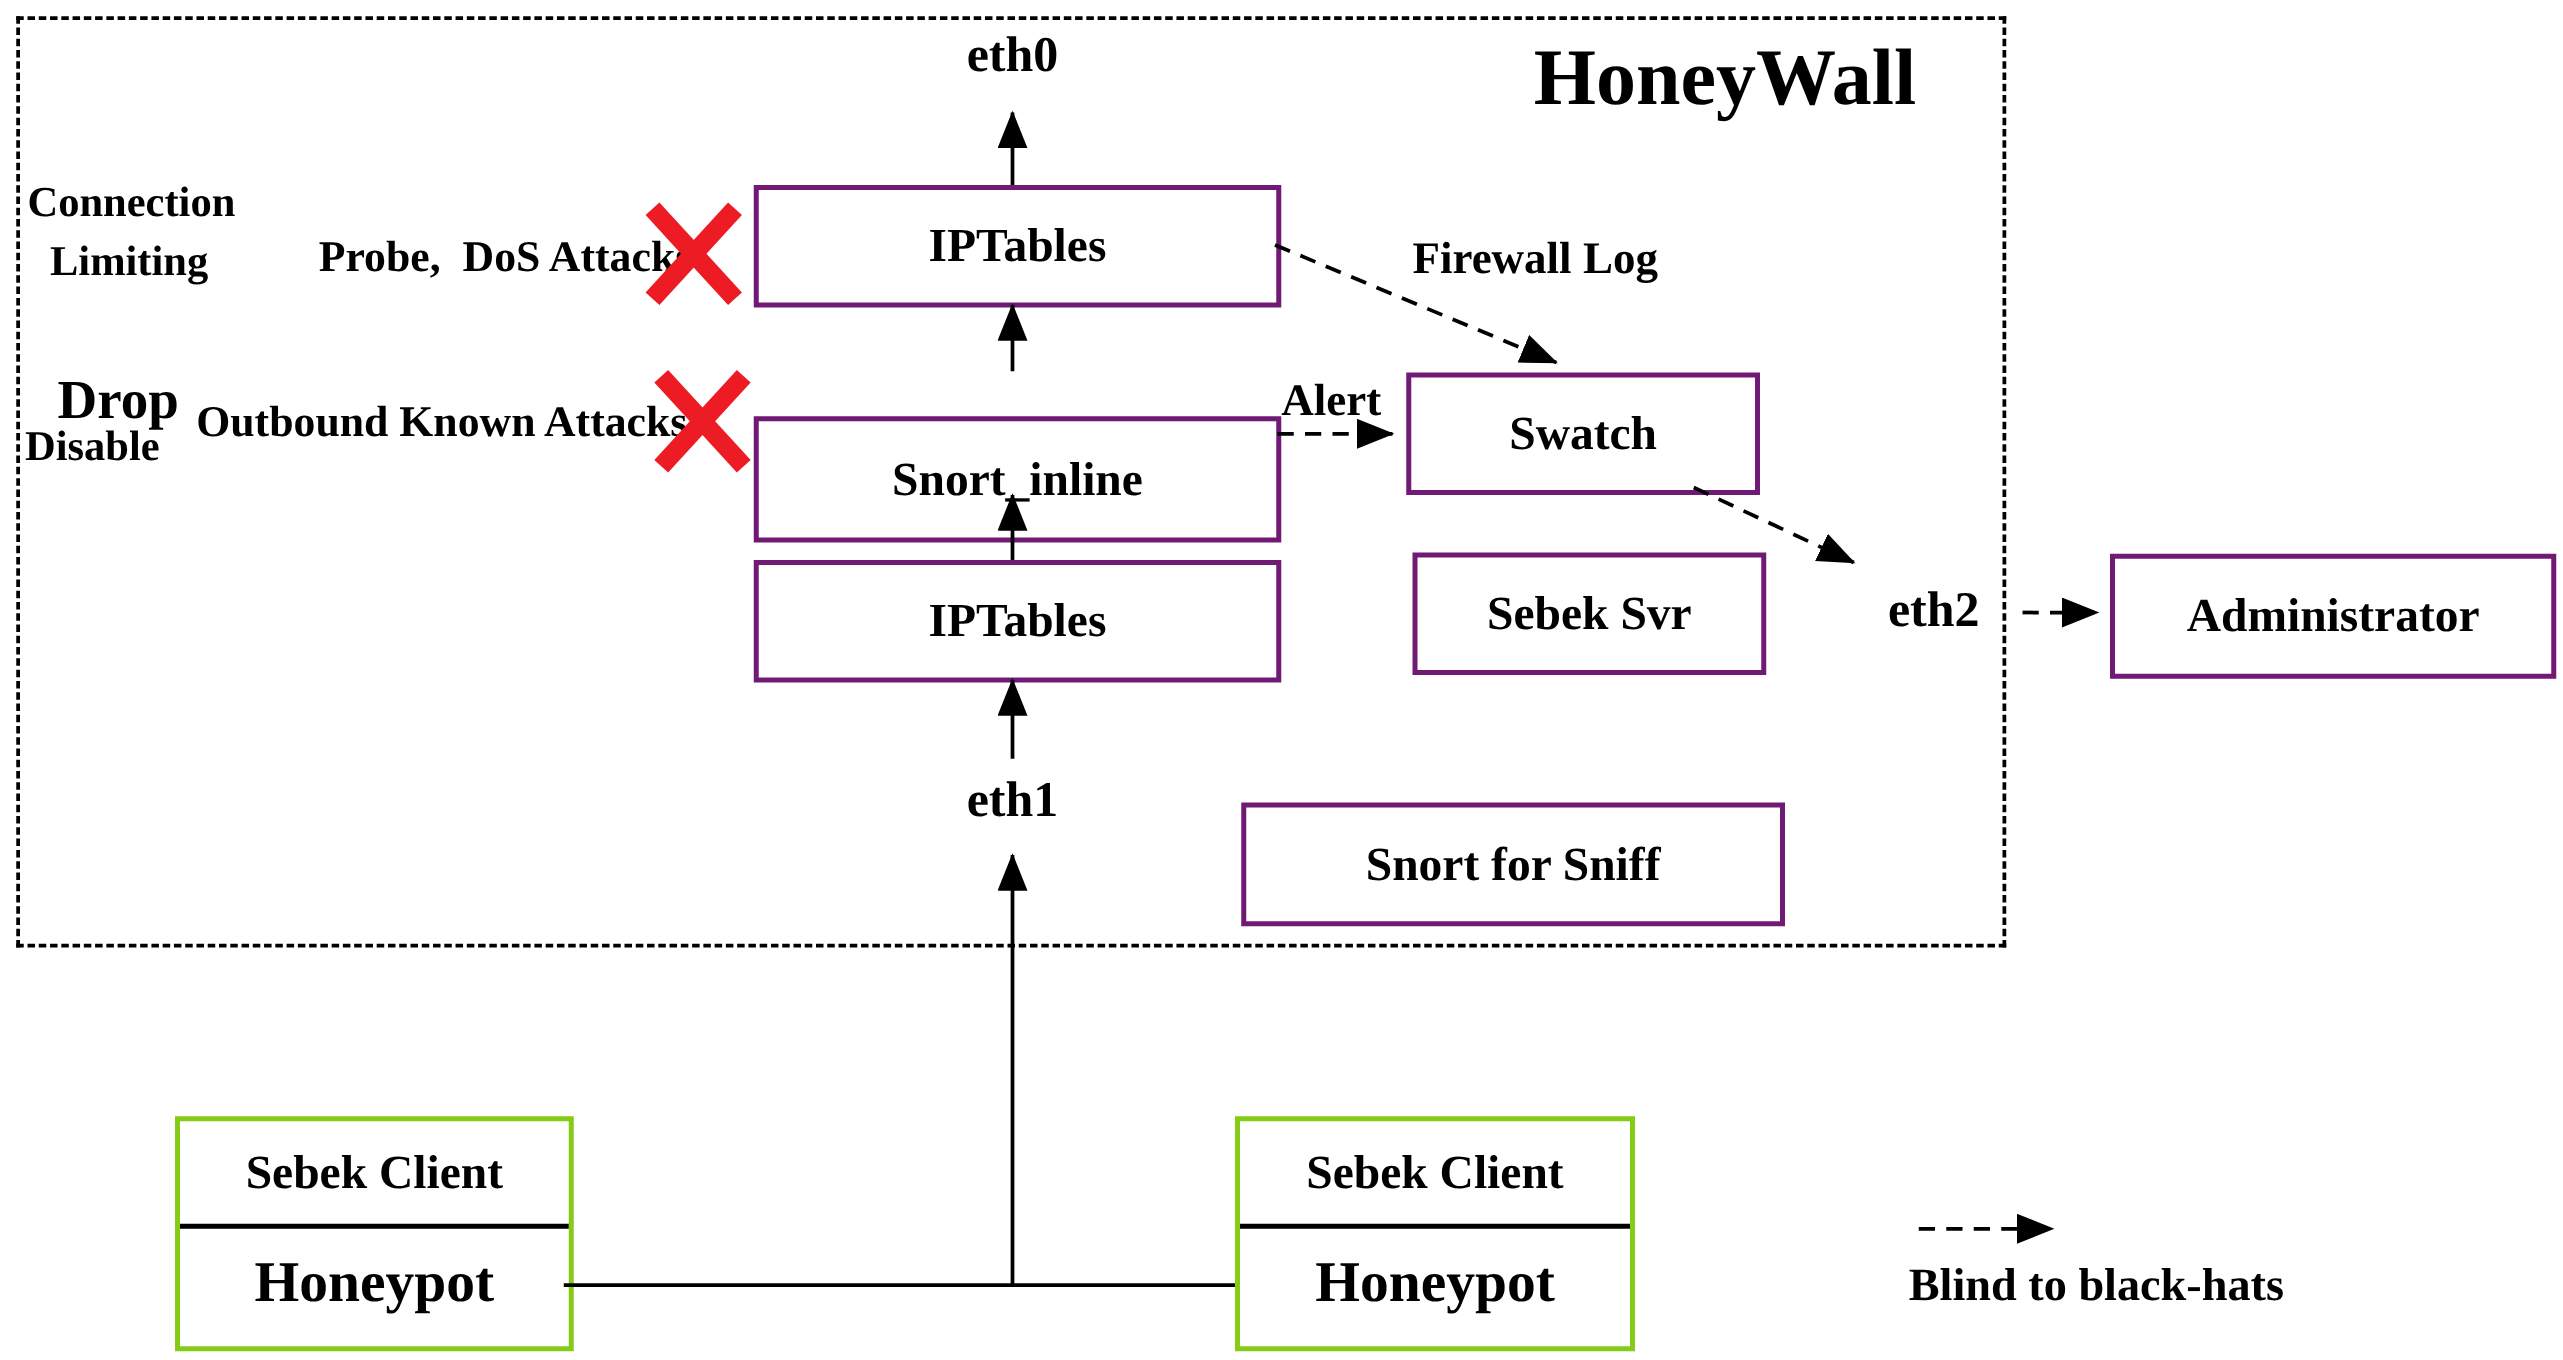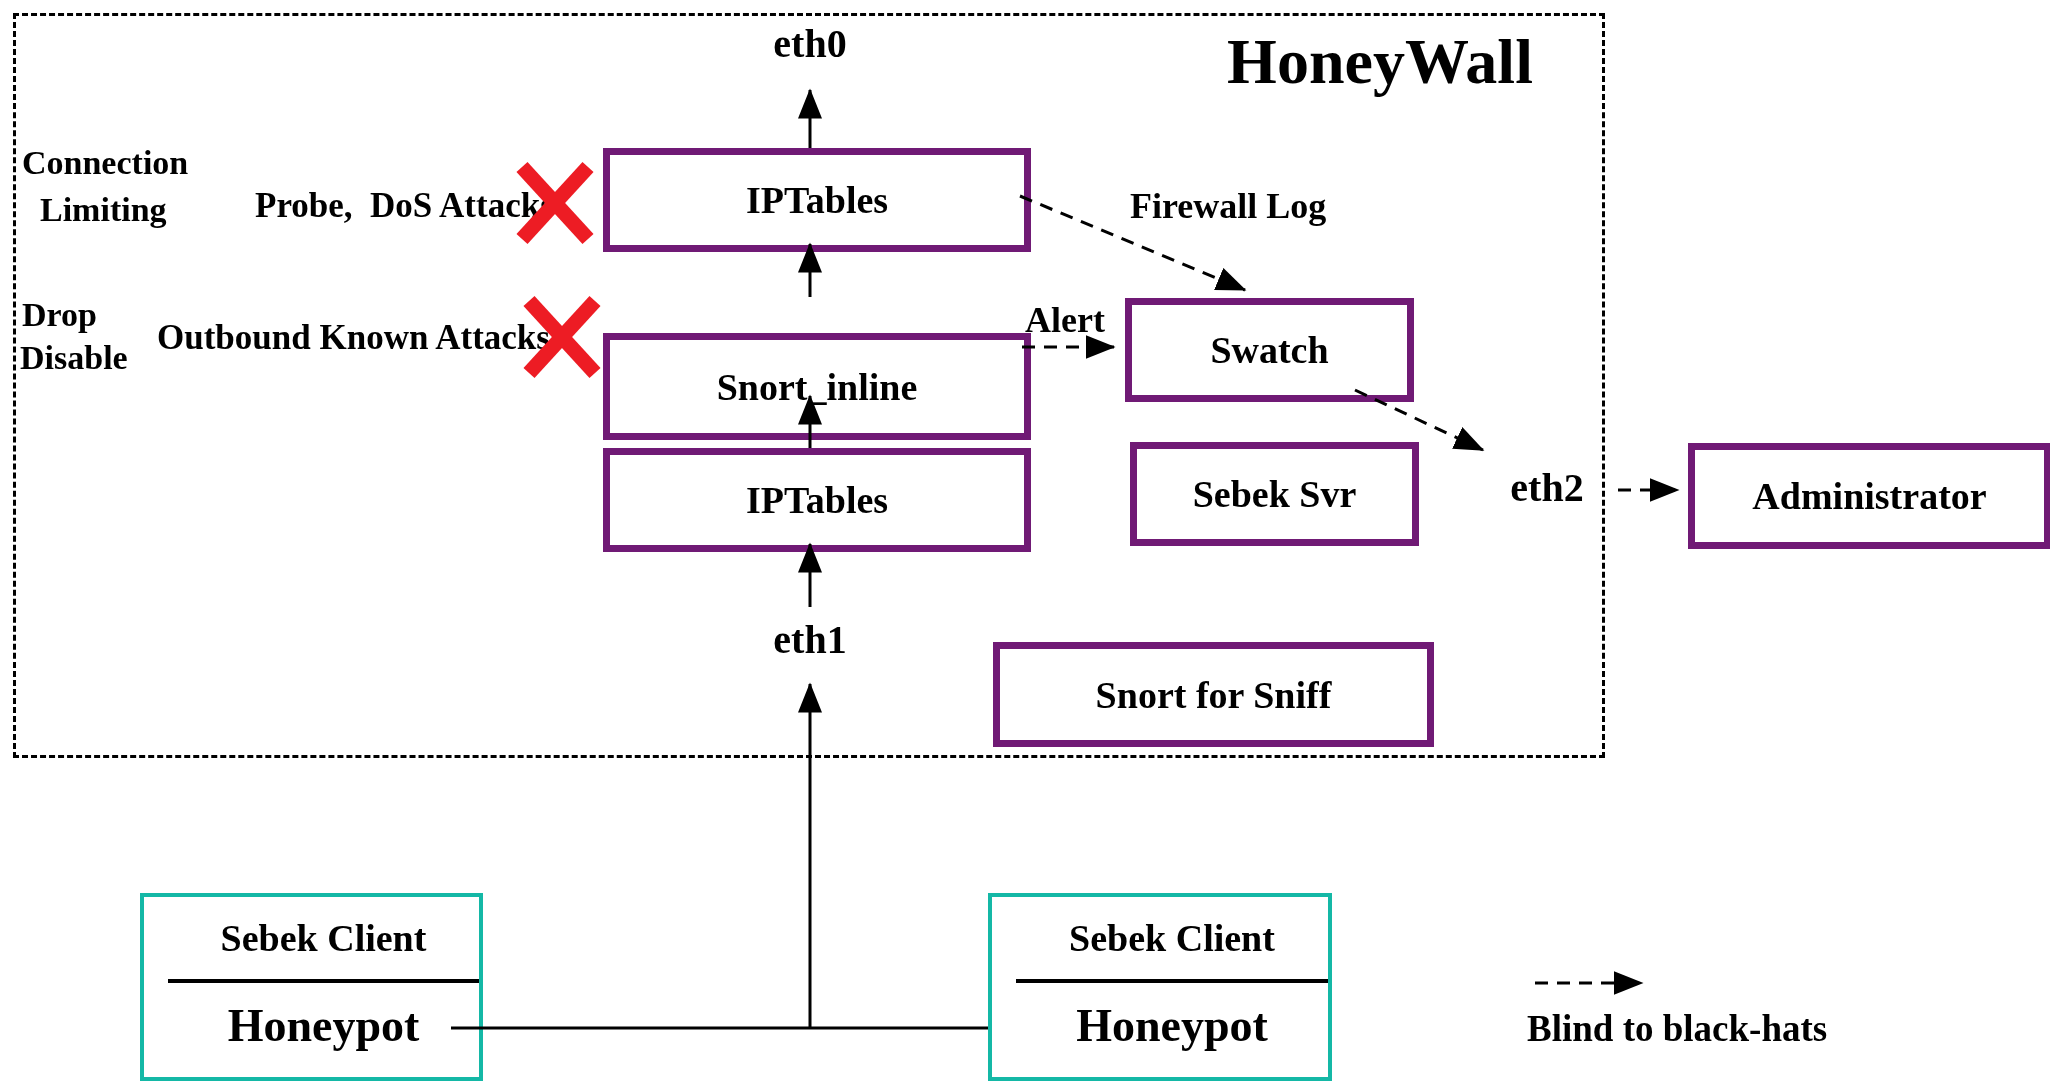--- a/index.html
+++ b/index.html
@@ -5,45 +5,45 @@
   html,body{margin:0;padding:0;background:#ffffff;}
   #canvas{
     position:relative;width:2050px;height:1088px;background:#ffffff;overflow:hidden;
     font-family:"Liberation Serif","DejaVu Serif",serif;font-weight:bold;color:#000;
   }
   .abs{position:absolute;line-height:1;}
   
   #boundary{left:13px;top:13px;width:1586px;height:739px;border:3px dashed #000;}
   
   .node{
-    border:7px solid #701a75;background:#fff;display:flex;align-items:center;justify-content:center;
+    border:4px solid #701a75;background:#fff;display:flex;align-items:center;justify-content:center;
     font-size:38px;text-align:center;
   }
   #honeywall-title{left:1180px;top:30px;width:400px;font-size:64px;text-align:center;}
   #eth0{left:735px;top:24px;width:150px;font-size:40px;text-align:center;}
   #eth1{left:735px;top:620px;width:150px;font-size:40px;text-align:center;}
   #eth2{left:1492px;top:468px;width:110px;font-size:40px;text-align:center;}
   #iptables-top{left:603px;top:148px;width:414px;height:90px;}
   #snort-inline{left:603px;top:297px;width:414px;height:93px;margin-top:36px;}
   #iptables-bottom{left:603px;top:448px;width:414px;height:90px;}
   #swatch{left:1125px;top:298px;width:275px;height:90px;}
   #sebek-svr{left:1130px;top:442px;width:275px;height:90px;}
   #snort-for-sniff{left:993px;top:642px;width:427px;height:91px;}
   #administrator{left:1688px;top:443px;width:349px;height:92px;}
   
-  .stack{border:4px solid #14b8a6;background:#fff;padding-left:24px;}
+  .stack{border:4px solid #84cc16;background:#fff;}
   #stack-left{left:140px;top:893px;width:311px;height:180px;}
   #stack-right{left:988px;top:893px;width:312px;height:180px;}
   .stack .cell-top{height:82px;border-bottom:4px solid #000;display:flex;align-items:center;justify-content:center;font-size:38px;}
   .stack .cell-bottom{height:86px;display:flex;align-items:center;justify-content:center;font-size:46px;}
   
   #conn-1{left:22px;top:146px;font-size:34px;}
   #conn-2{left:40px;top:193px;font-size:34px;}
   #probe{left:255px;top:188px;font-size:35px;}
-  #drop-1{left:22px;top:298px;font-size:34px;}
+  #drop-1{left:46px;top:298px;font-size:44px;}
   #drop-2{left:20px;top:341px;font-size:34px;}
   #outbound{left:157px;top:320px;font-size:35px;}
   #firewall-log{left:1130px;top:188px;font-size:36px;}
   #alert{left:1025px;top:302px;font-size:36px;}
   #legend-text{left:1527px;top:1010px;font-size:37px;}
   #wires{left:0;top:0;width:2050px;height:1088px;pointer-events:none;}
 </style>
 </head>
 <body>
 

